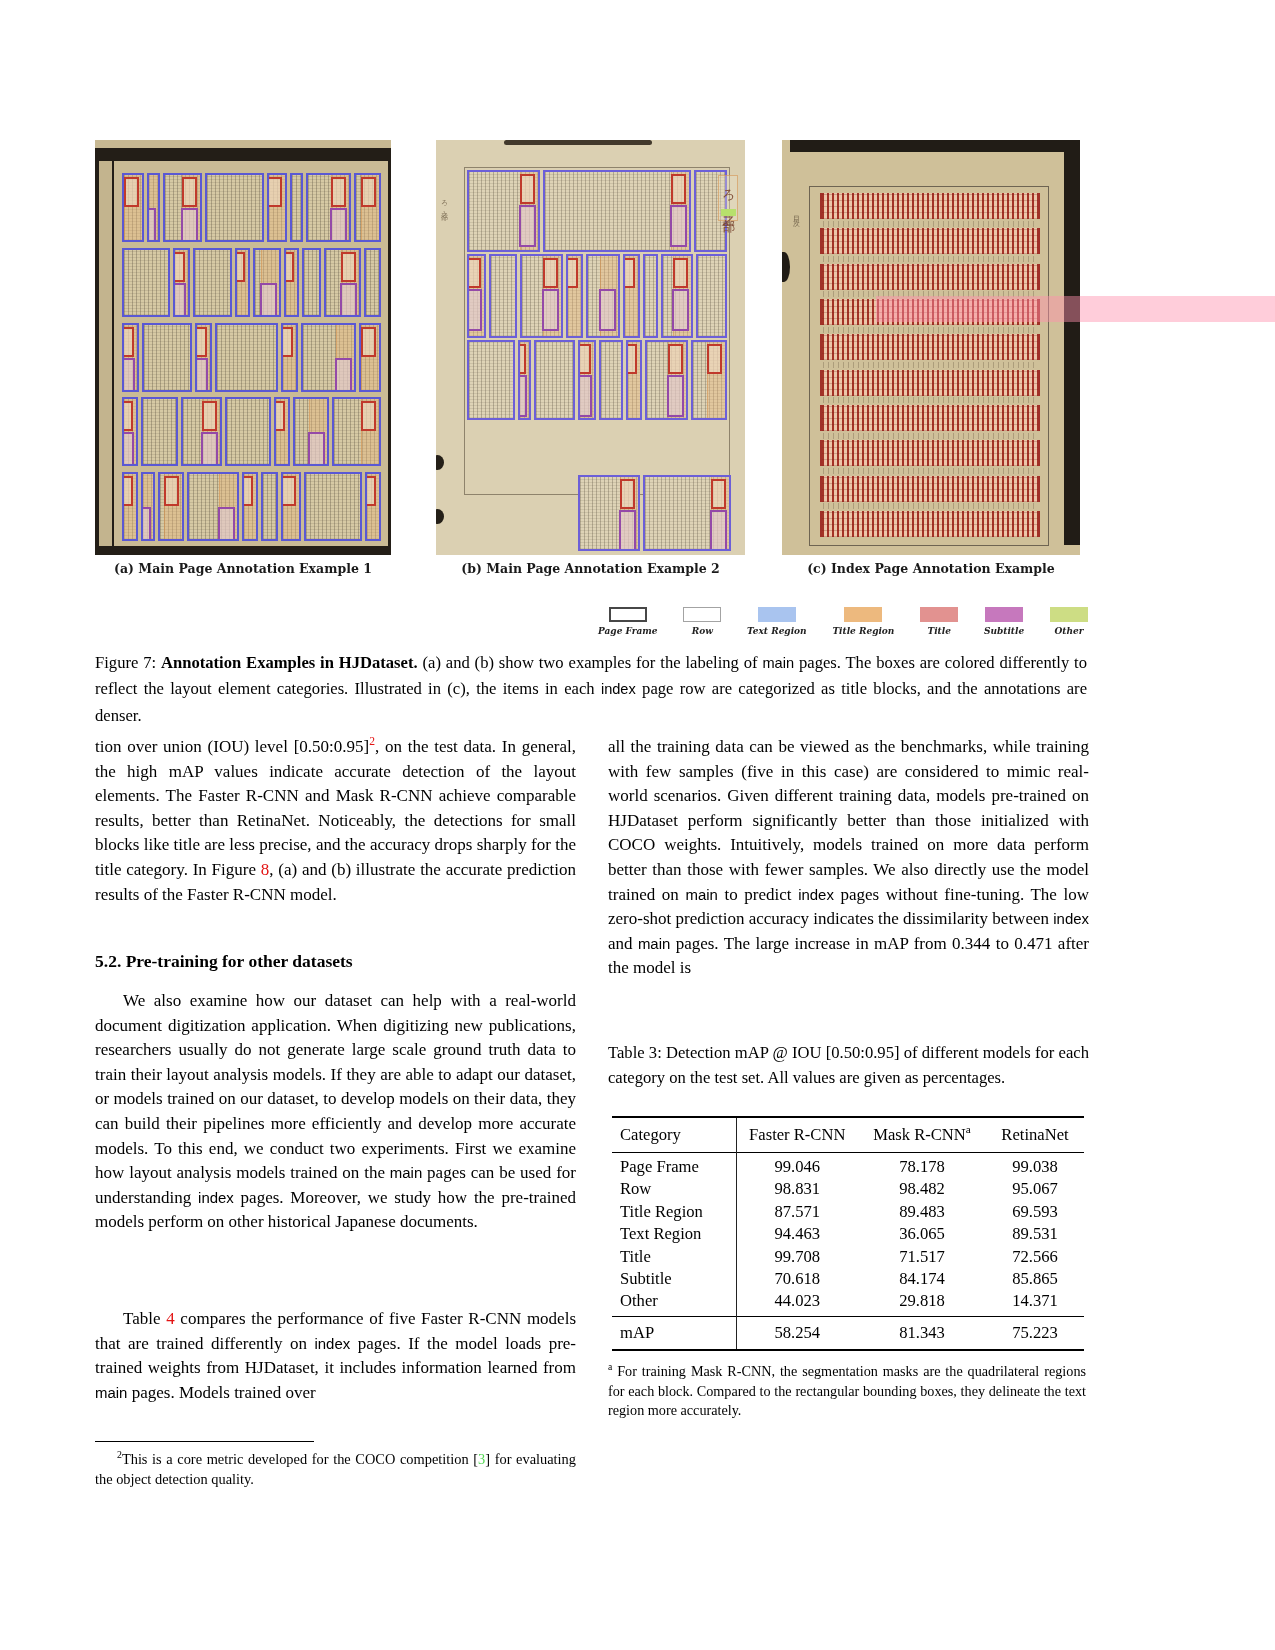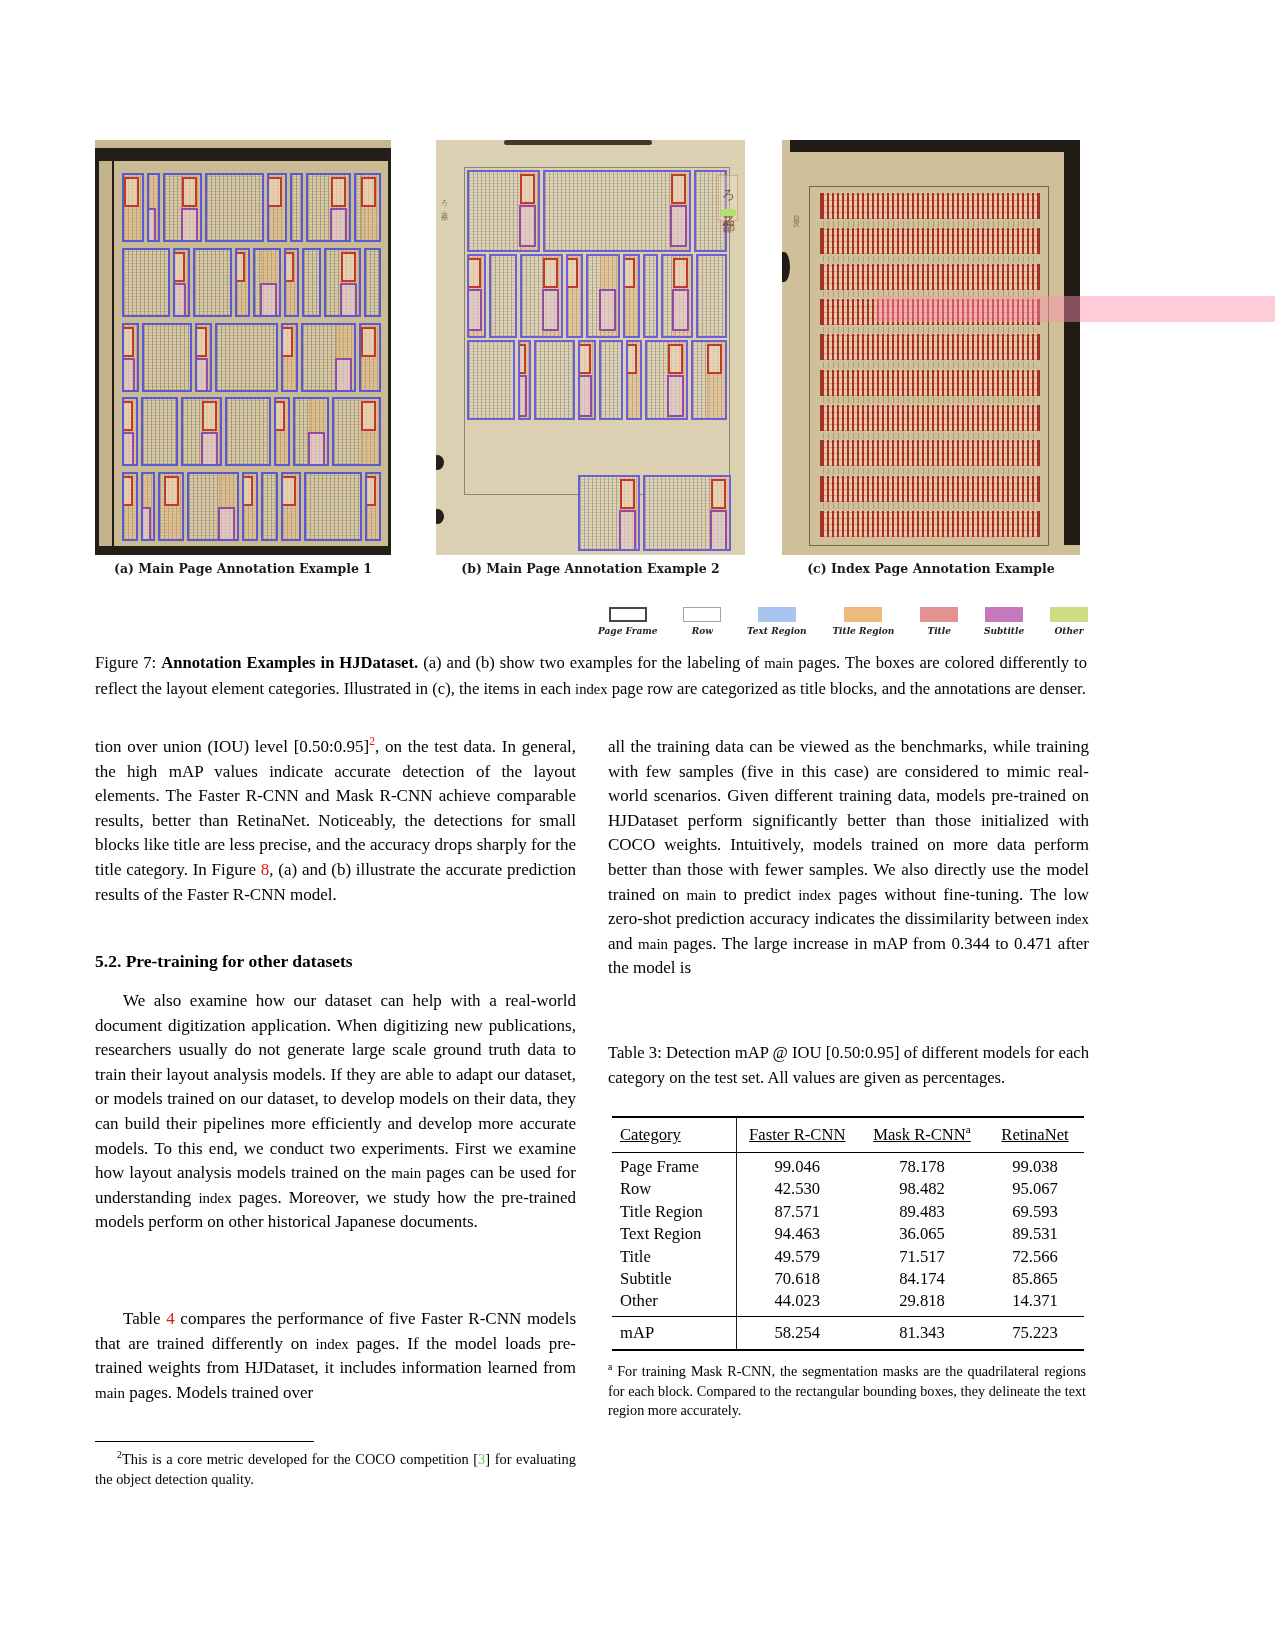--- a/index.html
+++ b/index.html
@@ -98,34 +98,34 @@
   #l-para2{top:989px;text-indent:28px;}
   #l-para3{top:1307px;text-indent:28px;}
   #l-fnrule{position:absolute;left:95px;top:1441px;width:219px;height:1.3px;background:#000;}
   #l-footnote{top:1449px;font-size:14.4px;line-height:20.2px;text-indent:22px;}
   #r-para1{top:735px;}
   #r-tablecap{position:absolute;left:608px;top:1040px;width:481px;
     font-size:16.6px;line-height:25.3px;text-align:justify;}
   #r-tablefn{top:1362px;font-size:14.2px;line-height:19.6px;width:478px;}
 
   .seg-bold{font-weight:bold;}
-  .seg-mono{font-family:Liberation Serif, serif;font-size:0.88em;}
+  .seg-mono{font-family:Liberation Sans, sans-serif;font-size:0.88em;}
   .seg-red{color:#e31212;}
   .seg-green{color:#52d852;}
   sup{font-size:0.68em;vertical-align:super;line-height:0;}
   sup.seg-supred{color:#e31212;}
 
   
   #t3{position:absolute;left:612px;top:1116px;width:472px;
     border-collapse:collapse;table-layout:fixed;font-size:16.6px;}
   #t3 col.c0{width:124px;} #t3 col.c1{width:122px;}
   #t3 col.c2{width:128px;} #t3 col.c3{width:98px;}
   #t3 th,#t3 td{padding:0;text-align:center;font-weight:normal;}
   #t3 .cat{text-align:left;padding-left:8px;border-right:1px solid #222;}
-  #t3 thead tr{border-top:2px solid #000;border-bottom:1.8px solid #000;text-decoration:underline;}
+  #t3 thead tr{border-top:2px solid #000;border-bottom:1.8px solid #000;}
   #t3 thead th{padding:7px 0 7px 0;}
   #t3 tbody td{line-height:22.4px;}
   #t3 tbody tr:first-child td{padding-top:3px;}
   #t3 tbody tr:last-child td{padding-bottom:3px;}
   #t3 tfoot tr{border-top:1px solid #000;border-bottom:2px solid #000;}
   #t3 tfoot td{padding:6px 0;}
 </style>
 </head>
 <body>
 
@@ -468,39 +468,39 @@
     </thead>
   <tbody id="t3-body">
       <tr>
         <td class="cat">Page Frame</td>
         <td>99.046</td>
         <td>78.178</td>
         <td>99.038</td>
       </tr>
       <tr>
         <td class="cat">Row</td>
-        <td>42.530</td>
+        <td>98.831</td>
         <td>98.482</td>
         <td>95.067</td>
       </tr>
       <tr>
         <td class="cat">Title Region</td>
         <td>87.571</td>
         <td>89.483</td>
         <td>69.593</td>
       </tr>
       <tr>
         <td class="cat">Text Region</td>
         <td>94.463</td>
         <td>36.065</td>
         <td>89.531</td>
       </tr>
       <tr>
         <td class="cat">Title</td>
-        <td>49.579</td>
+        <td>99.708</td>
         <td>71.517</td>
         <td>72.566</td>
       </tr>
       <tr>
         <td class="cat">Subtitle</td>
         <td>70.618</td>
         <td>84.174</td>
         <td>85.865</td>
       </tr>
       <tr>

